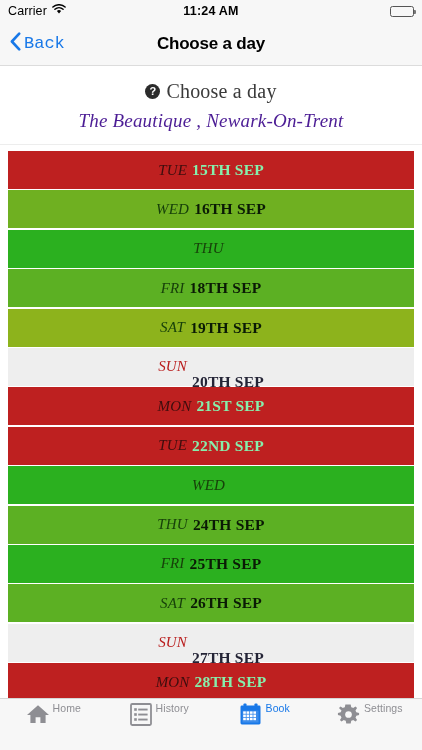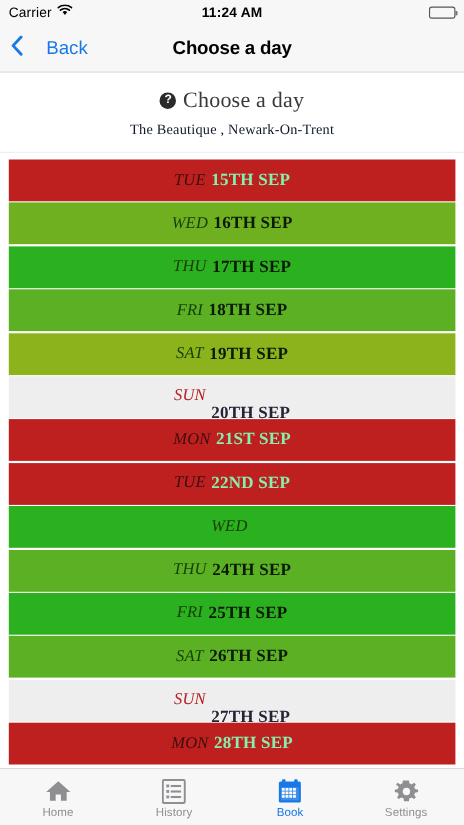--- a/index.html
+++ b/index.html
@@ -43,23 +43,24 @@
 
   
   .navbar {
     height:44px; flex:0 0 44px;
     background:#f7f7f7;
     border-bottom:0.5px solid #dcdcdc;
     display:flex; align-items:center;
     position:relative; padding:0 10px;
   }
   .back-btn {
-    display:flex; align-items:center; gap:21px;
+    display:flex; align-items:center; gap:3px;
     color:#1878e8; font-size:17px; cursor:pointer;
     z-index:2;
+    font-family:Liberation Mono, monospace;
   }
   .chev { display:block; }
   .nav-title {
     position:absolute; left:0; right:0; text-align:center;
     font-size:17px; font-weight:bold; color:#000;
     letter-spacing:-0.2px; pointer-events:none;
   }
 
   
   .page-head {
@@ -78,22 +79,22 @@
   .q-icon {
     width:15px; height:15px; border-radius:50%;
     background:#2b2b2b; color:#fff;
     font-family:"Liberation Sans", sans-serif;
     font-size:11px; font-weight:bold;
     display:inline-flex; align-items:center; justify-content:center;
     line-height:1; flex:0 0 15px;
   }
   .head-sub {
     font-family:"Liberation Serif", serif;
-    font-size:13px; color:#0f172a;
-    margin-top:7px; letter-spacing:0.2px;
+    font-size:19px; color:#4c1d95;
+    margin-top:7px; letter-spacing:0.2px;font-style:italic;
   }
 
   
   .daylist {
     flex:1 1 auto;
     overflow:hidden;
     padding:6px 8px 0;
     background:#fff;
     position:relative;
     text-align:center;
@@ -131,22 +132,22 @@
   .state-grey .day-date { color:#242436;margin-top:30px; }
 
   
   .tabbar {
     flex:0 0 52px; height:52px;
     background:#f7f7f7;
     border-top:0.5px solid #d6d6d6;
     display:flex;
   }
   .tab {
-    flex:1 1 0; display:flex; flex-direction:column;
-    align-items:center; justify-content:center; gap:2px;
+    flex:1 1 0; display:flex; flex-direction:row;
+    justify-content:center; gap:2px;
     cursor:pointer; padding-top:3px;
   }
   .tab-label { font-size:10.5px; color:#8e8e93; letter-spacing:0.1px; }
   .tab.active .tab-label { color:#1878e8; }
   .tab-icon { width:26px; height:24px; display:flex; align-items:center; justify-content:center; }
 </style>
 </head>
 <body>
 
 <div class="phone">
@@ -194,21 +195,20 @@
       <div class="day-row state-red">
         <span class="day-name">TUE</span>
         <span class="day-date">15TH SEP</span>
       </div>
       <div class="day-row state-green-a">
         <span class="day-name">WED</span>
         <span class="day-date">16TH SEP</span>
       </div>
       <div class="day-row state-green-b">
         <span class="day-name">THU</span>
-        <span class="day-date">17TH SEP</span>
       </div>
       <div class="day-row state-green-c">
         <span class="day-name">FRI</span>
         <span class="day-date">18TH SEP</span>
       </div>
       <div class="day-row state-green-d">
         <span class="day-name">SAT</span>
         <span class="day-date">19TH SEP</span>
       </div>
       <div class="day-row state-grey">

